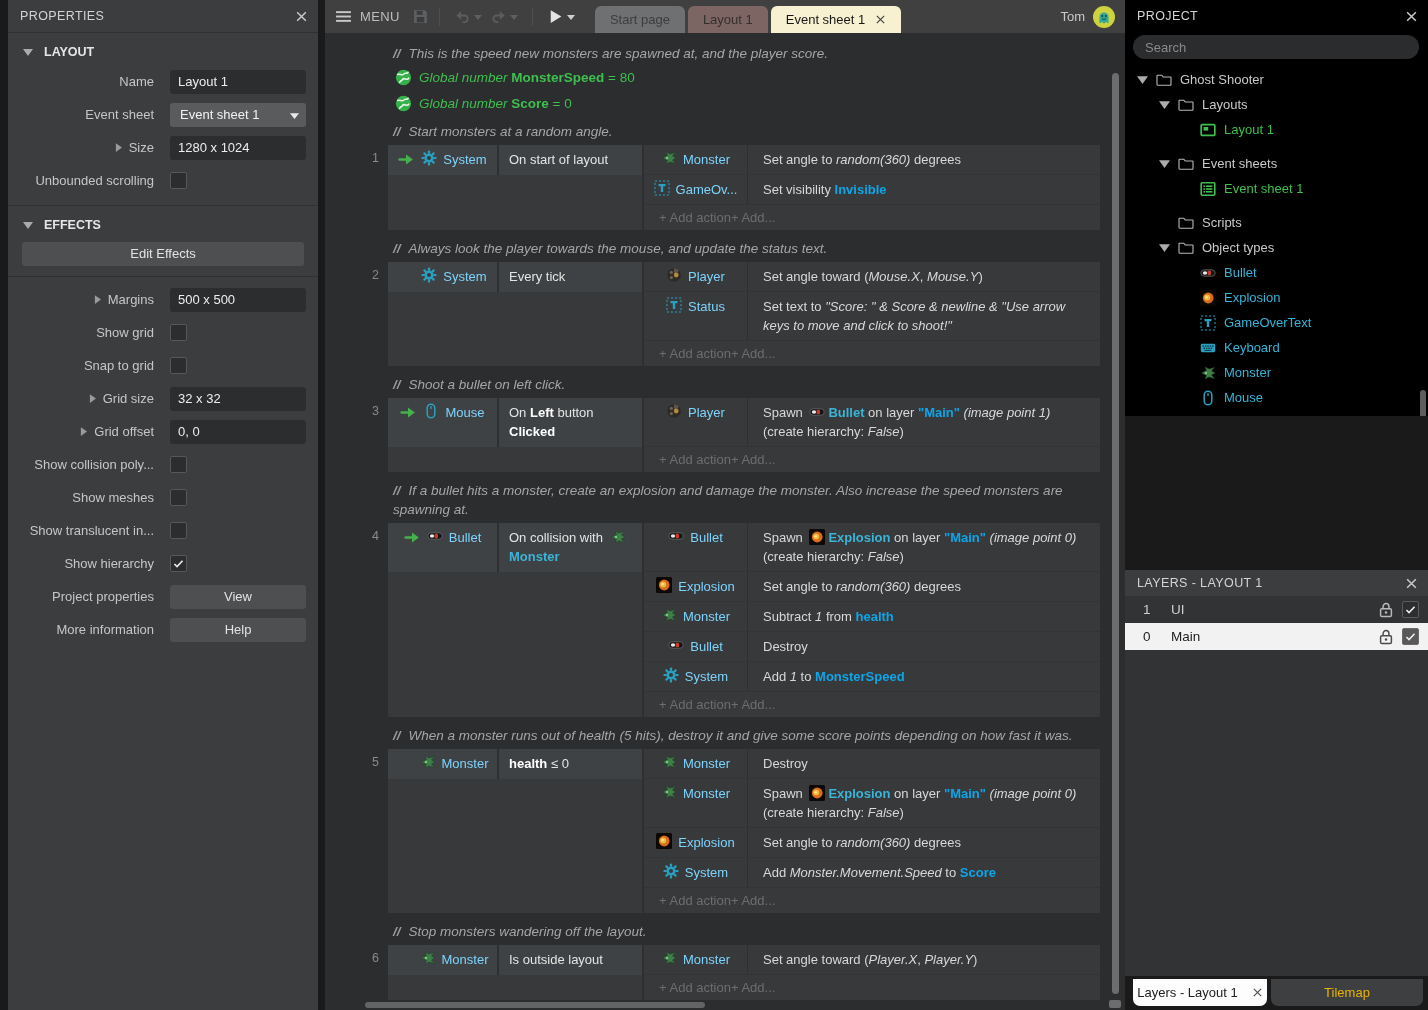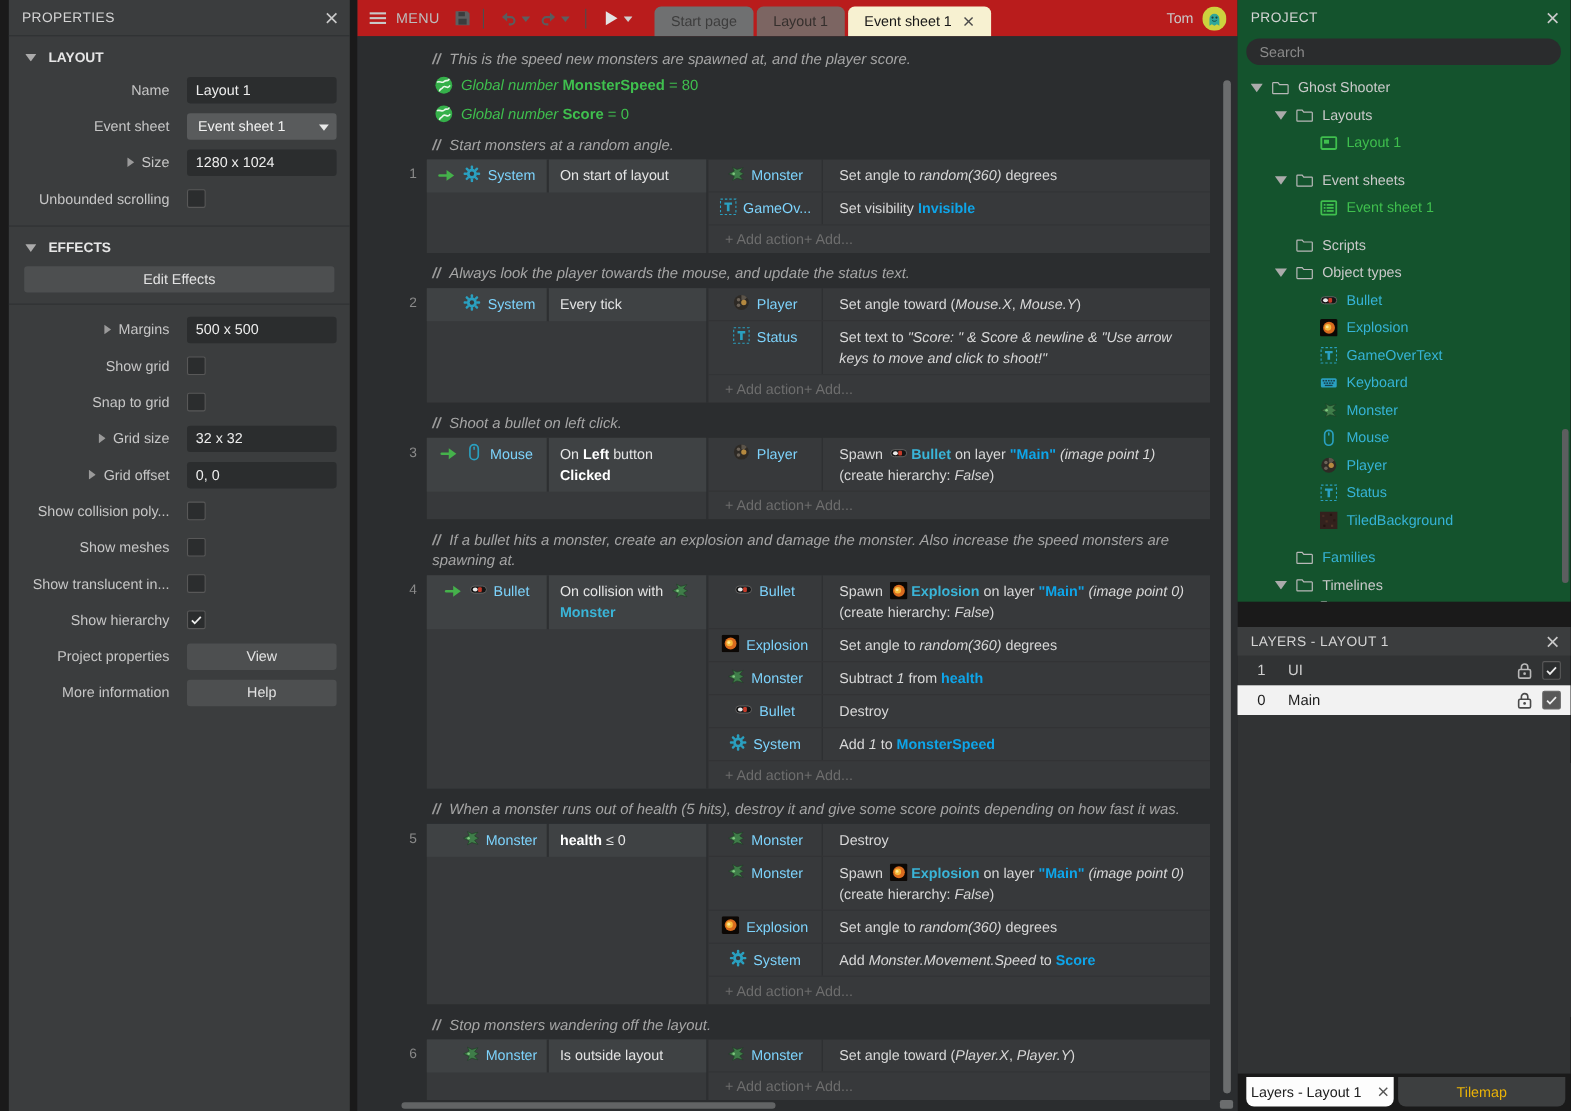--- a/index.html
+++ b/index.html
@@ -36,21 +36,21 @@
   .pp-select .caret svg{width:100%;height:100%;}
   .pp-btn{background:#4d4f50;border-radius:3px;height:24px;line-height:24px;text-align:center;
     color:#e3e3e3;cursor:pointer;}
   .pp-btn.wide{margin:4px 14px 2px 14px;}
   .cb{width:17px;height:17px;background:#2b2d2e;border:1px solid #585858;border-radius:2px;
     display:flex;align-items:center;justify-content:center;color:#ececec;box-sizing:border-box;}
   .cb svg{width:13px;height:13px;}
 
   
   .center{position:absolute;left:325px;top:0;width:800px;height:1010px;background:#2b2d2f;}
-  .toolbar{position:relative;height:33px;background:#b91c1c;display:flex;align-items:center;padding:0 10px;box-sizing:border-box;}
+  .toolbar{position:relative;height:33px;background:#404040;display:flex;align-items:center;padding:0 10px;box-sizing:border-box;}
   .tb-ic{display:inline-flex;width:17px;height:17px;}
   .tb-ic svg{width:100%;height:100%;}
   .tb-menu-label{color:#bdbdbd;margin:0 12px 0 8px;letter-spacing:.4px;}
   .tb-sep{width:1px;height:18px;background:#4c4e4f;margin:0 10px;}
   .tb-caret{display:inline-flex;width:8px;height:6px;color:#5d5f60;margin-left:3px;}
   .tb-caret.lit{color:#cfcfcf;}
   .tb-caret svg{width:100%;height:100%;}
   .tb-grp{display:flex;align-items:center;margin:0 4px;}
   .doc-tabs{display:flex;align-items:flex-end;gap:3px;margin-left:16px;height:33px;}
   .tab{height:27px;line-height:27px;padding:0 15px;border-radius:6px 6px 0 0;display:flex;
@@ -99,21 +99,21 @@
   .bd{font-weight:bold;color:#0ea5e9;}
   .obj{color:#3ab5d8;font-weight:bold;}
   .cond-text .bd{color:#fff;}
 
   .v-scroll{position:absolute;right:6px;top:40px;bottom:16px;width:7px;background:#6b6d6e;border-radius:4px;}
   .h-scroll{position:absolute;left:40px;bottom:2px;width:340px;height:6px;background:#626465;border-radius:3px;}
   .scroll-corner{position:absolute;right:4px;bottom:2px;width:12px;height:8px;background:#6b6d6e;border-radius:2px;}
 
   
   .rightcol{position:absolute;left:1125px;top:0;width:303px;height:1010px;}
-  .project{position:absolute;top:0;left:0;width:100%;height:547px;background:#14532d;overflow:hidden;}
+  .project{position:absolute;top:0;left:0;width:100%;height:416px;background:#000000;overflow:hidden;}
   .search{margin:3px 8px 8px 8px;height:24px;background:#2a2c2d;border:none;border-radius:12px;
     width:286px;box-sizing:border-box;color:#d8d8d8;padding:0 12px;font-size:13px;outline:none;
     font-family:"Liberation Sans",sans-serif;}
   .search::placeholder{color:#8a8a8a;}
   .tree-row{height:25px;display:flex;align-items:center;gap:8px;color:#c9c9c9;cursor:pointer;}
   .tree-row.gap{margin-top:9px;}
   .tree-row.partial{height:11px;overflow:hidden;align-items:flex-start;}
   .tree-exp{width:11px;height:9px;flex:none;display:inline-flex;}
   .tree-exp svg{width:100%;height:100%;}
   .tree-ic{width:16px;height:16px;}

